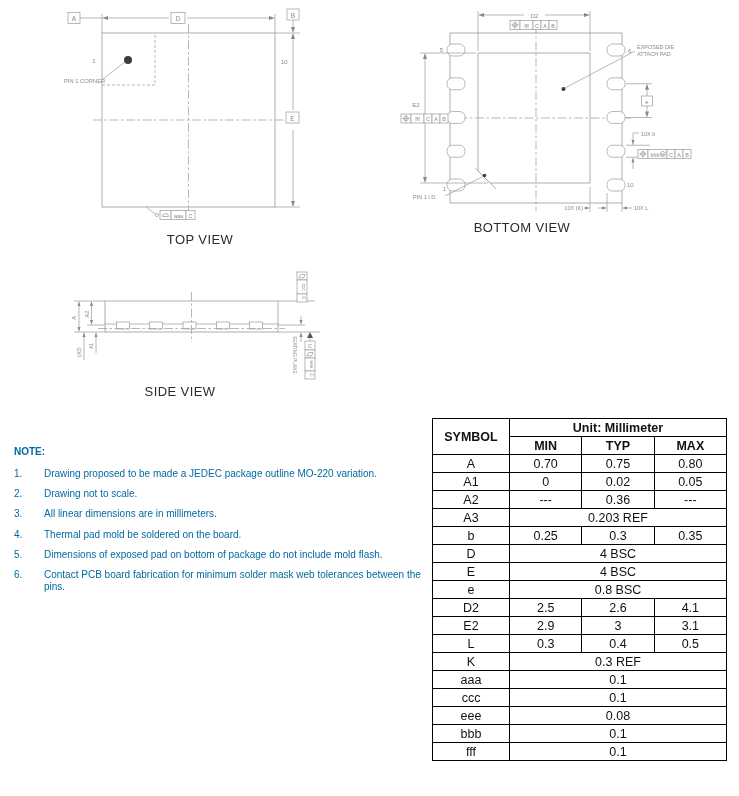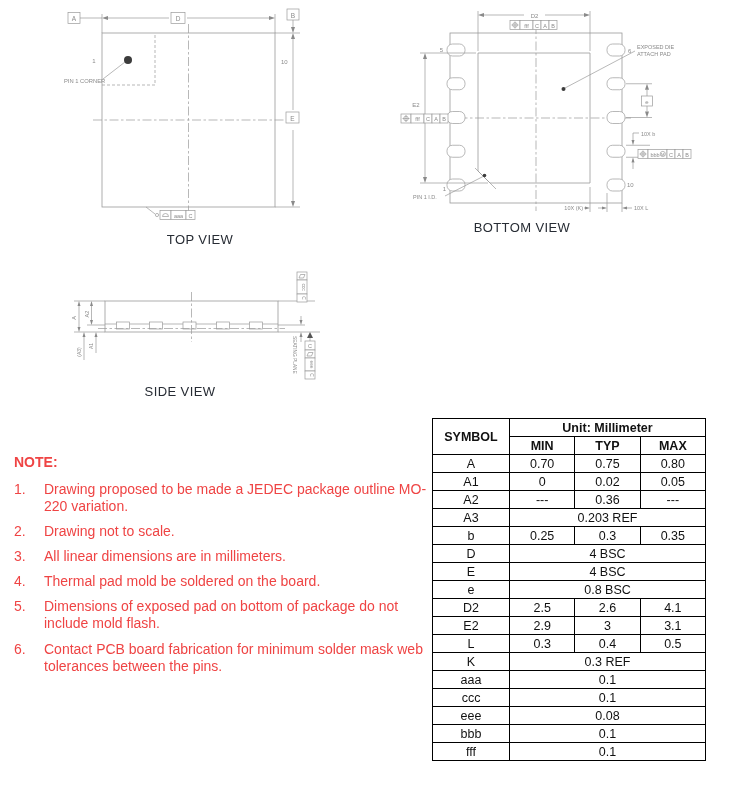--- a/index.html
+++ b/index.html
@@ -9,24 +9,24 @@
   svg{display:block;overflow:visible;}
   svg text{font-family:"Liberation Sans",sans-serif;fill:#8a8a8a;}
   svg .ln{stroke:#9a9a9a;stroke-width:0.8;fill:none;}
   svg .thin{stroke:#9a9a9a;stroke-width:0.7;fill:none;}
   svg .dash{stroke:#9a9a9a;stroke-width:0.7;fill:none;stroke-dasharray:9 2.5 2.5 2.5;}
   svg .dsh2{stroke:#9a9a9a;stroke-width:0.7;fill:none;stroke-dasharray:3 2;}
   svg .box{stroke:#9a9a9a;stroke-width:0.7;fill:#fff;}
   svg .arr{fill:#8a8a8a;stroke:none;}
   svg .dot{fill:#3c3c3c;stroke:none;}
   .caption{position:absolute;font-size:13px;color:#272c34;letter-spacing:.4px;text-align:center;}
-  .notes{position:absolute;left:14px;top:446px;width:414px;font-size:14px;color:#ef4444;margin-top:8px;}
+  .notes{position:absolute;left:14px;top:446px;width:414px;font-size:10px;color:#0369a1;}
   .notes .hd{font-weight:bold;margin-bottom:11px;}
   .note-item{display:grid;grid-template-columns:30px 1fr;margin-bottom:8px;line-height:1.22;}
-  table.dims{position:absolute;left:432px;top:418px;width:274px;border-collapse:collapse;
+  table.dims{position:absolute;left:432px;top:418px;width:295px;border-collapse:collapse;
              table-layout:fixed;font-size:12.5px;color:#111;}
   table.dims th,table.dims td{border:1px solid #000;text-align:center;height:17px;padding:0;}
   table.dims th{font-weight:bold;}
   .c0{width:76px;}.c1{width:75px;}.c2{width:76px;}.c3{width:68px;margin-left:25px;}
 </style>
 </head>
 <body>
 
 <div class="canvas">
 

